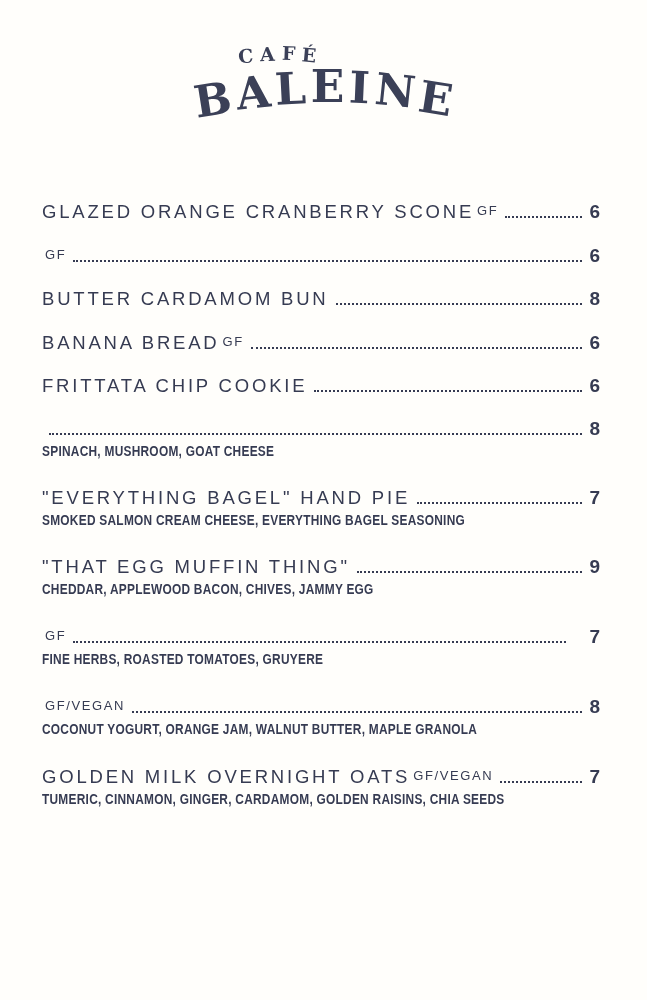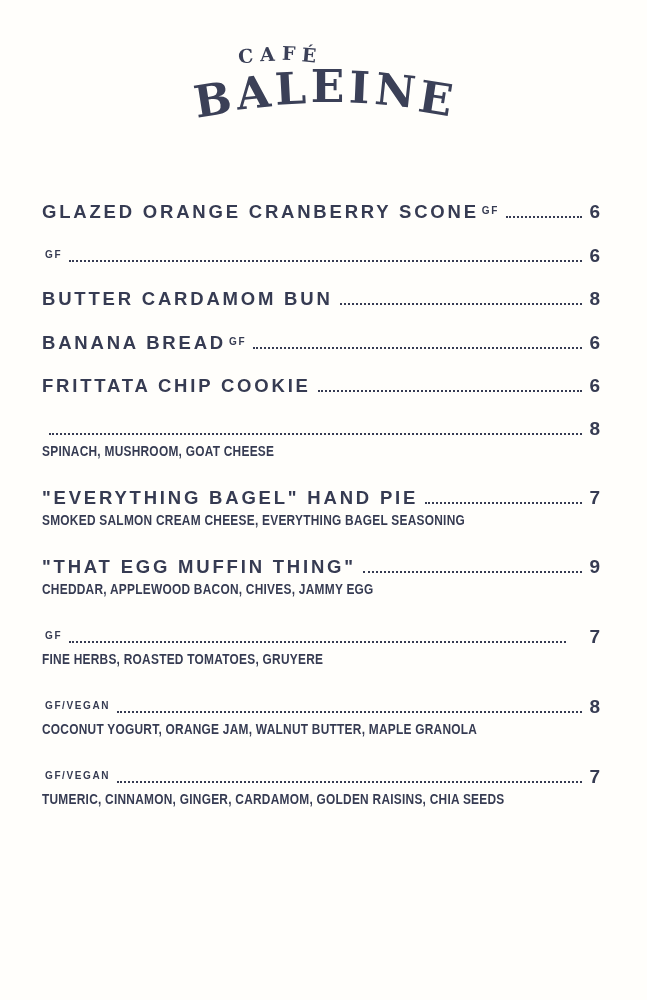--- a/index.html
+++ b/index.html
@@ -60,28 +60,28 @@
   }
   .item{margin-bottom:22px;}
   .item.has-desc{margin-bottom:27px;}
   .row{
     display:flex;
     align-items:flex-end;
     line-height:21px;
     white-space:nowrap;
   }
   .name{
-    font-weight:700;
+    font-weight:400;
     font-size:18.5px;
     letter-spacing:2.8px;
     flex:0 0 auto;
   }
   .tag{
-    font-weight:700;
-    font-size:10px;
+    font-weight:400;
+    font-size:13px;
     letter-spacing:1.6px;
     margin:0 0 1px 3px;
     flex:0 0 auto;
   }
   .leader{
     flex:1 1 auto;
     min-width:12px;
     border-bottom:2px dotted var(--ink);
     margin:0 7px 4px 7px;
   }
@@ -205,20 +205,21 @@
       <div class="row">
         <span class="tag">GF/VEGAN</span>
         <span class="leader"></span>
         <span class="price">8</span>
       </div>
       <div class="desc">COCONUT YOGURT, ORANGE JAM, WALNUT BUTTER, MAPLE GRANOLA</div>
     </div>
 
     <div class="item has-desc">
       <div class="row">
+        <span class="name">GOLDEN MILK OVERNIGHT OATS</span>
         <span class="tag">GF/VEGAN</span>
         <span class="leader"></span>
         <span class="price">7</span>
       </div>
       <div class="desc">TUMERIC, CINNAMON, GINGER, CARDAMOM, GOLDEN RAISINS, CHIA SEEDS</div>
     </div>
   </div>
 
 </div>
 

